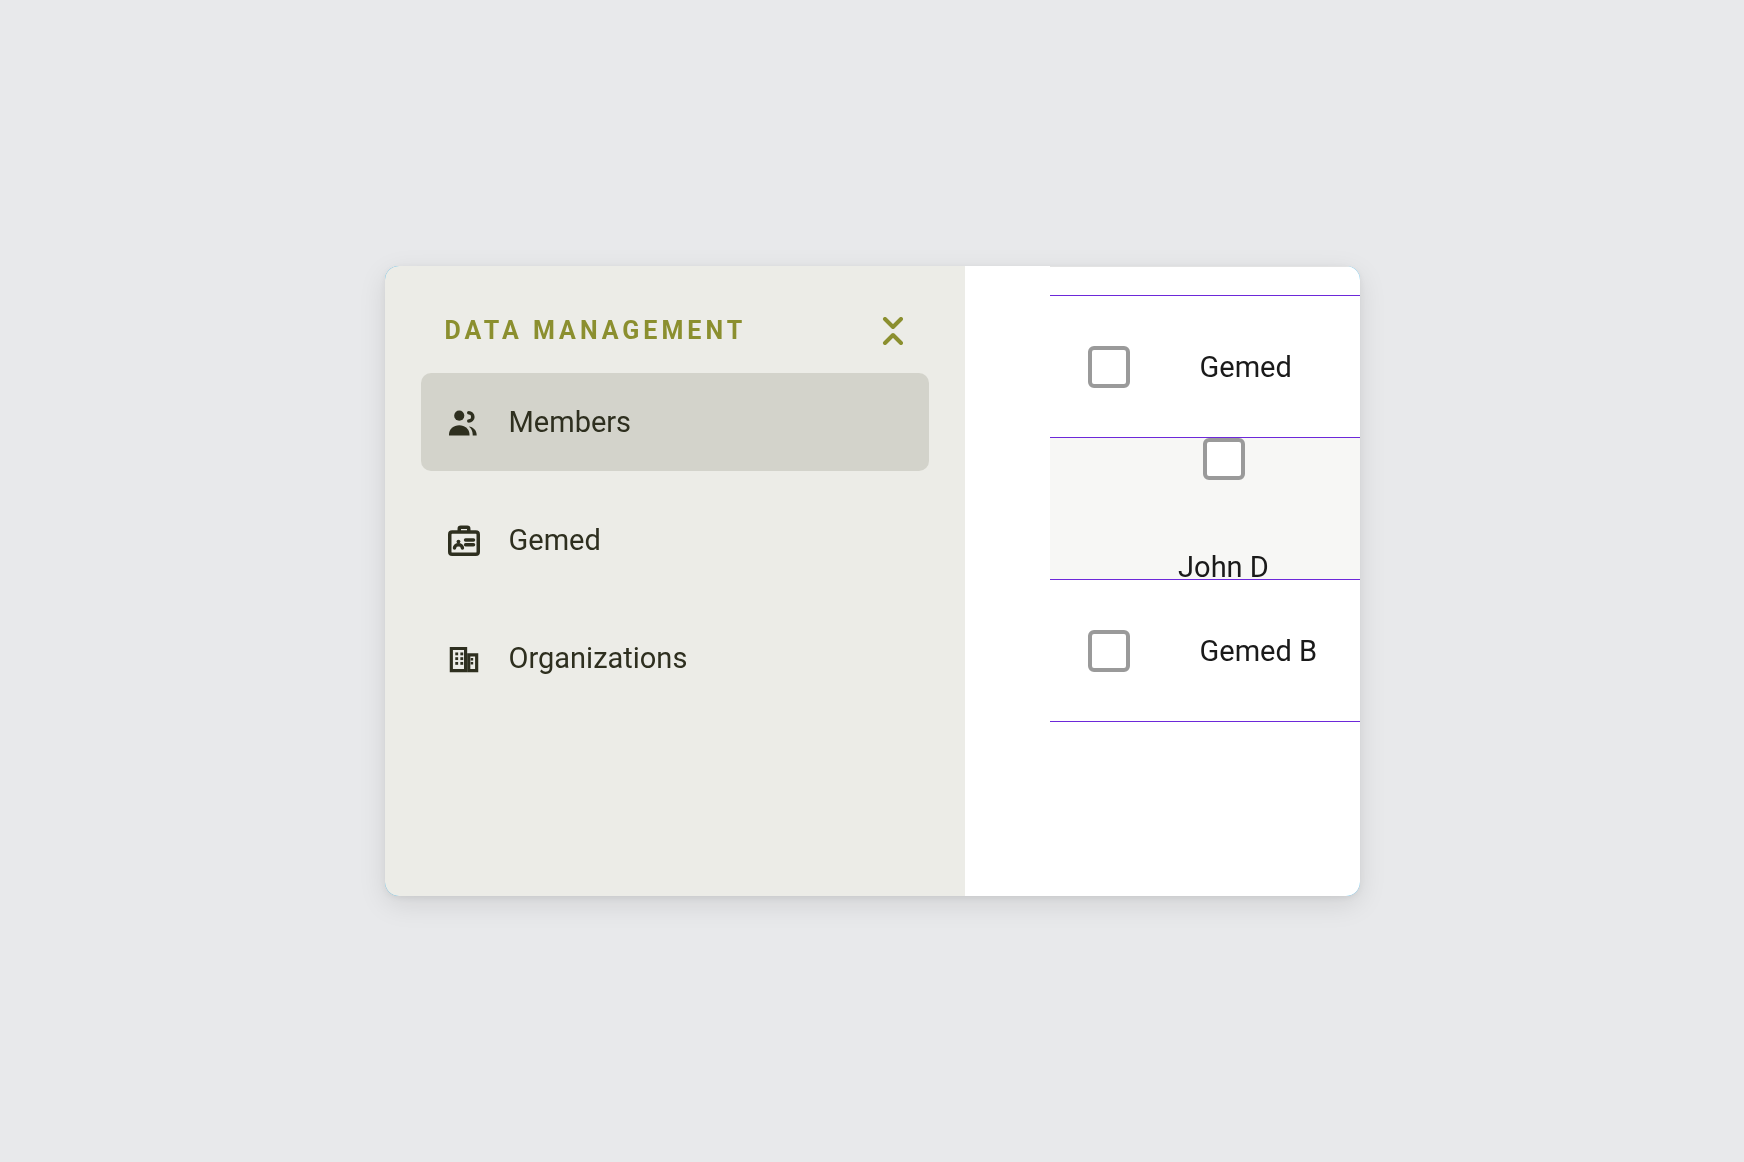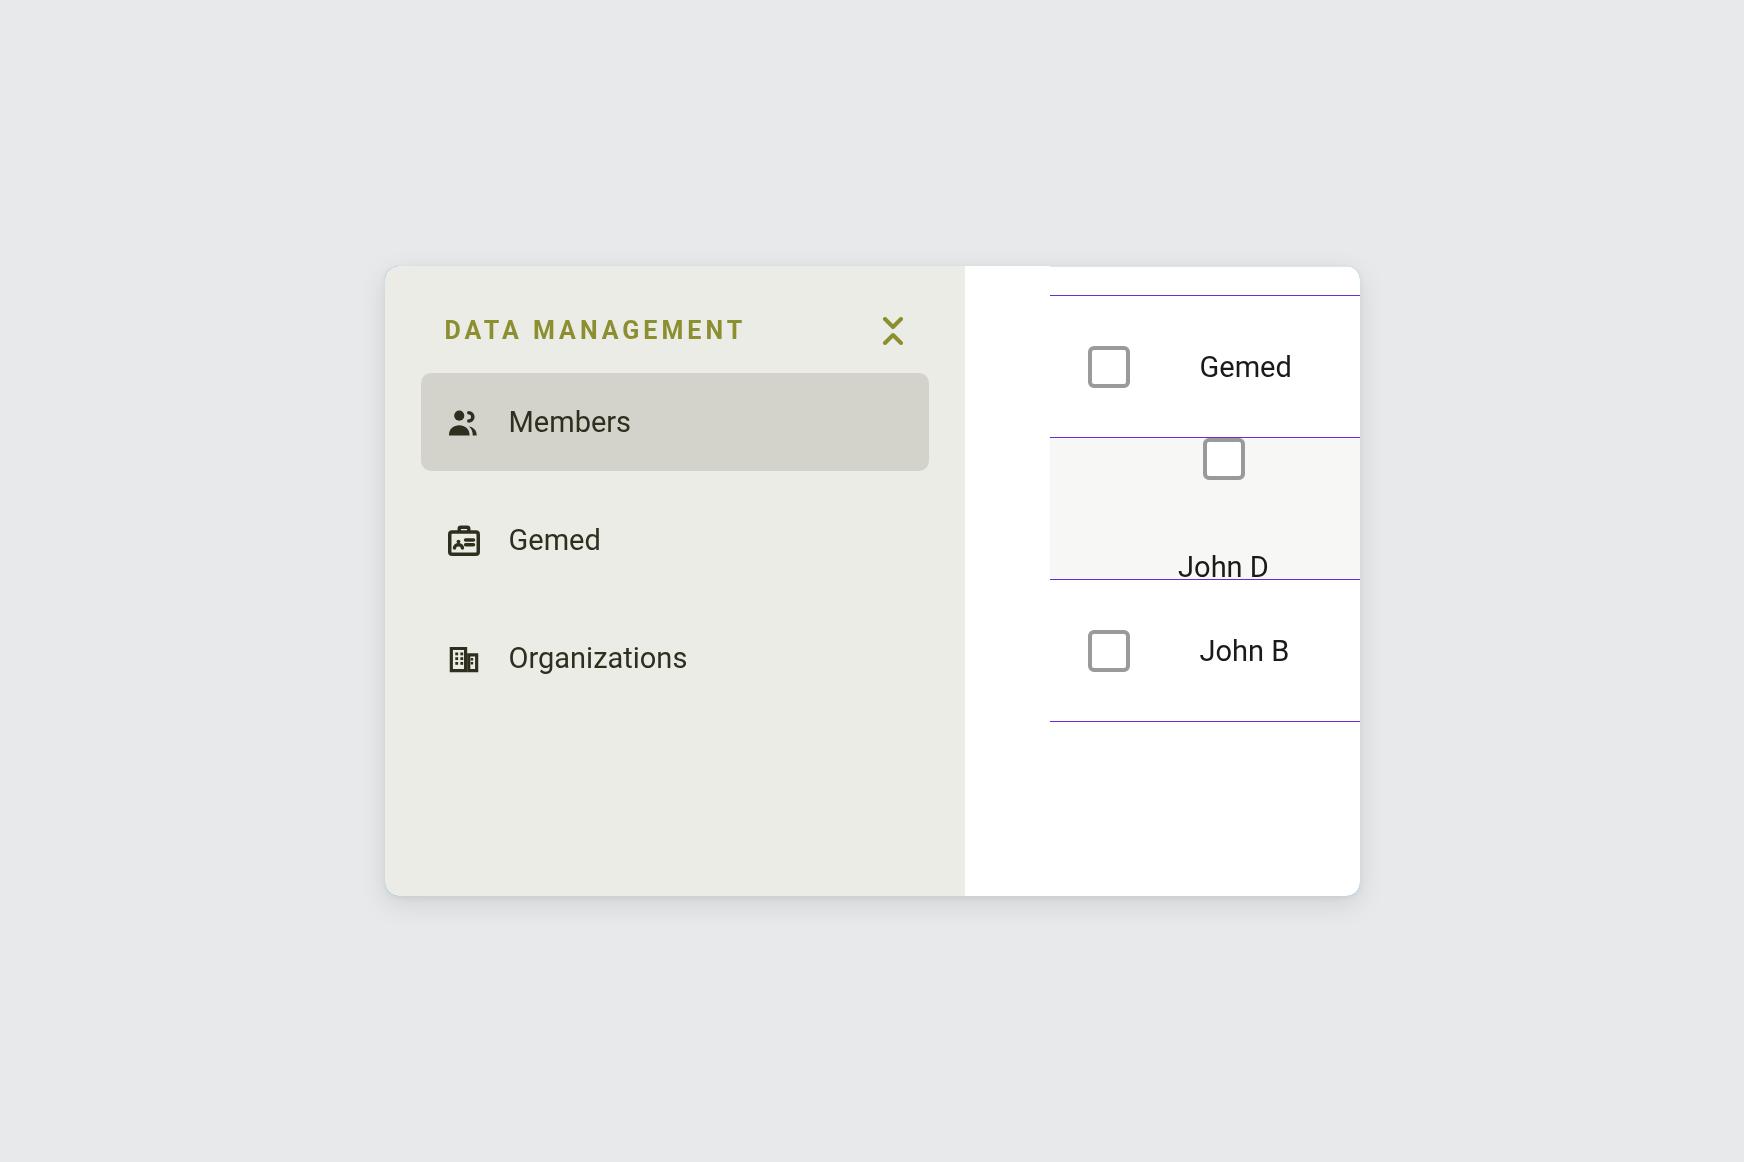--- a/index.html
+++ b/index.html
@@ -194,18 +194,18 @@
       <div class="row">
         <div class="checkbox"></div>
         <div class="name-cell">Gemed</div>
       </div>
       <div class="row highlight">
         <div class="checkbox"></div>
         <div class="name-cell">John D</div>
       </div>
       <div class="row">
         <div class="checkbox"></div>
-        <div class="name-cell">John B</div>
+        <div class="name-cell">Gemed B</div>
       </div>
     </div>
   </main>
 
 </div>
 
 </body></html>

